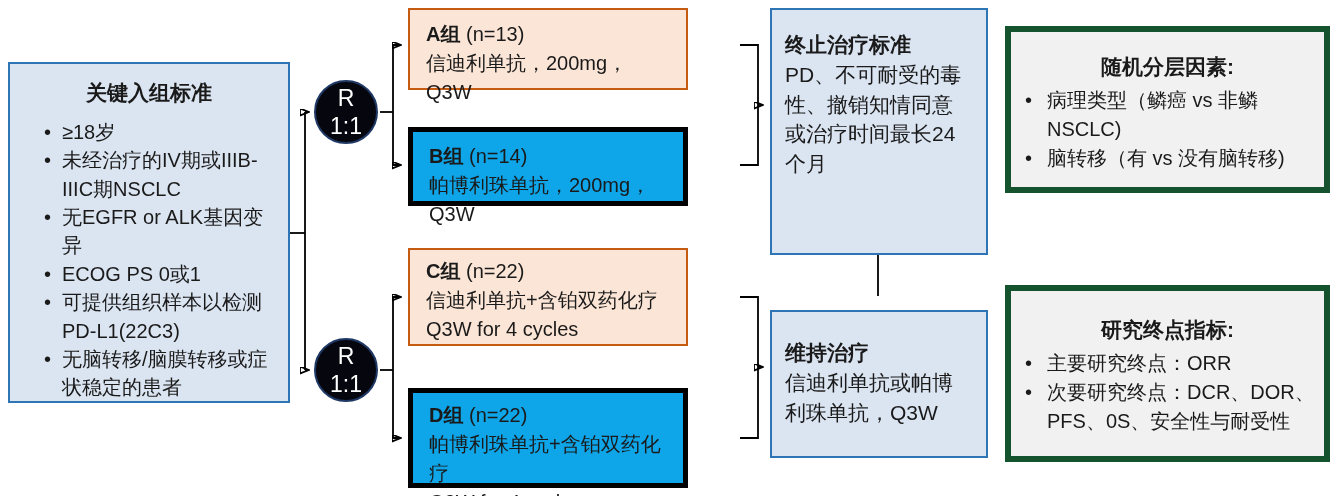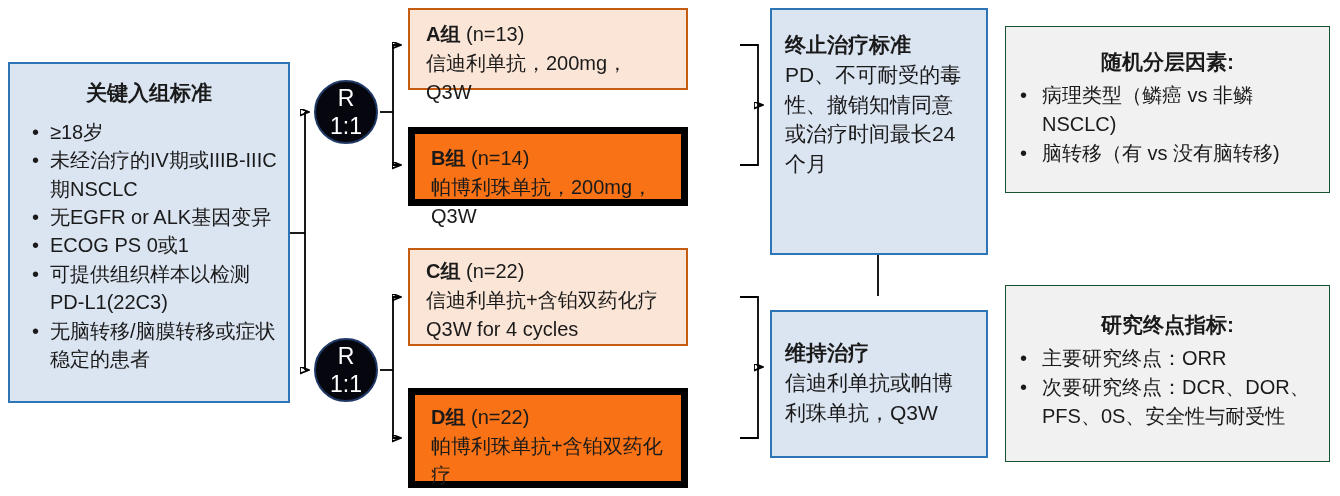--- a/index.html
+++ b/index.html
@@ -1,27 +1,27 @@
 <!DOCTYPE html>
 <html><head>
 <meta charset="utf-8">
 <style>
   html,body{margin:0;padding:0;background:#ffffff;}
   .stage{position:relative;width:1340px;height:496px;background:#ffffff;overflow:hidden;
          font-family:"Liberation Sans","DejaVu Sans",sans-serif;color:#1a1a1a;}
   .abs{position:absolute;box-sizing:border-box;}
   .blue{background:#dbe5f2;border:2px solid #2e75b6;}
   .orange{background:#fbe5d6;border:2px solid #c55a11;}
-  .grayb{background:#f97316;border:7px solid #000000;}
-  .panel{background:#f1f1f1;border:1px solid #14532d;}
+  .grayb{background:#0ea5e9;border:5px solid #000000;}
+  .panel{background:#f1f1f1;border:6px solid #14532d;}
 
   
   #box-inclusion{left:8px;top:62px;width:282px;height:341px;padding-top:14px;font-size:20px;line-height:1.42;}
   #box-inclusion .title{text-align:center;font-weight:bold;font-size:21px;margin-bottom:10px;}
-  #box-inclusion ul{list-style:none;margin:2px 0 0 0;padding:0 10px 0 14px;}
+  #box-inclusion ul{list-style:none;margin:2px 0 0 12px;padding:0 10px 0 14px;}
   #box-inclusion li{position:relative;padding-left:26px;}
   #box-inclusion li::before{content:"•";position:absolute;left:8px;}
 
   
   .r-circle{width:64px;height:64px;border-radius:50%;background:#06060f;border:2px solid #1f3864;
             color:#ffffff;display:flex;flex-direction:column;align-items:center;justify-content:center;
             font-size:23px;line-height:1.22;}
   #r1{left:314px;top:80px;}
   #r2{left:314px;top:338px;}
 

